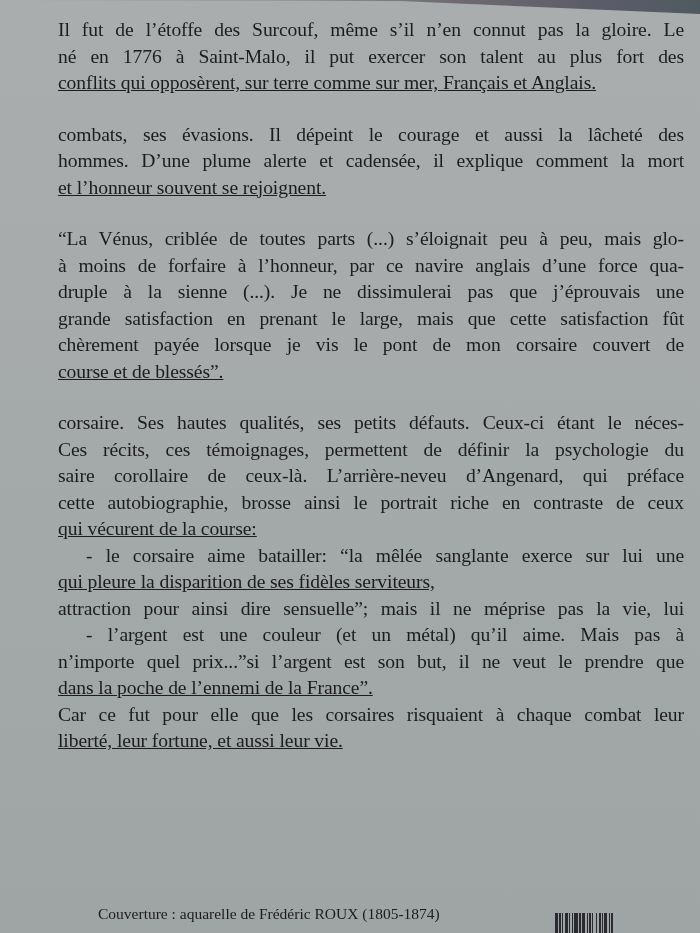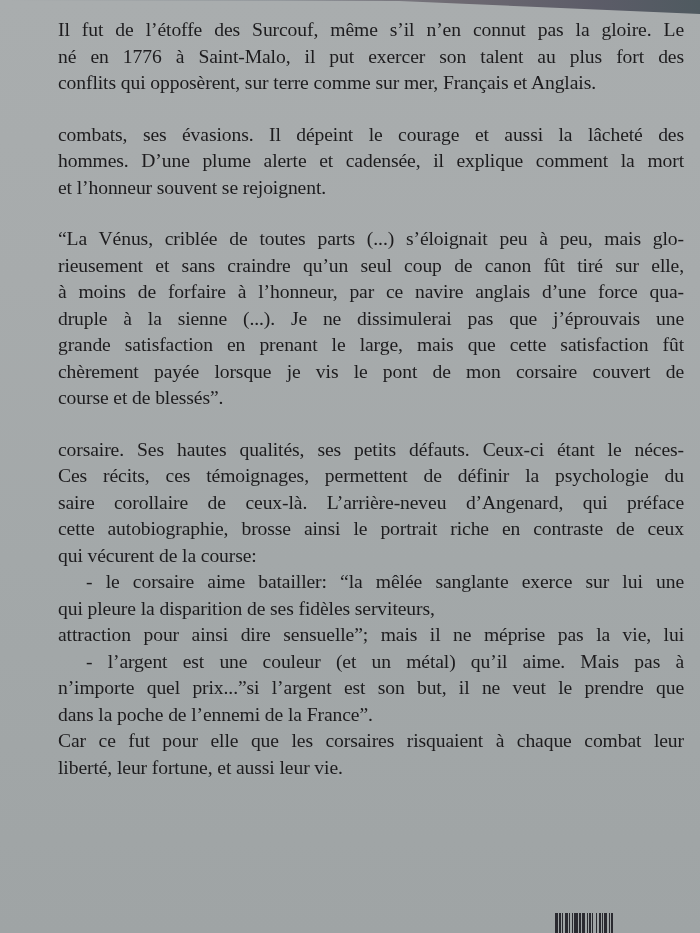--- a/index.html
+++ b/index.html
@@ -47,20 +47,21 @@
       margin-bottom: 0;
     }
     .line {
       display: block;
       text-align: justify;
       text-align-last: justify;
       white-space: nowrap;
     }
     .line.last {
       text-align-last: left;
+      text-decoration: underline;
     }
     .indent {
       padding-left: 28px;
     }
     .caption {
       position: absolute;
       left: 98px;
       top: 905px;
       font-size: 15.5px;
       color: #1d1c1e;
@@ -98,21 +99,20 @@
     </div>
 
     <div class="para">
       <span class="line">combats, ses évasions. Il dépeint le courage et aussi la lâcheté des</span>
       <span class="line">hommes. D’une plume alerte et cadensée, il explique comment la mort</span>
       <span class="line last">et l’honneur souvent se rejoignent.</span>
     </div>
 
     <div class="para">
       <span class="line">“La Vénus, criblée de toutes parts (...) s’éloignait peu à peu, mais glo-</span>
-      <span class="line">rieusement et sans craindre qu’un seul coup de canon fût tiré sur elle,</span>
       <span class="line">à moins de forfaire à l’honneur, par ce navire anglais d’une force qua-</span>
       <span class="line">druple à la sienne (...). Je ne dissimulerai pas que j’éprouvais une</span>
       <span class="line">grande satisfaction en prenant le large, mais que cette satisfaction fût</span>
       <span class="line">chèrement payée lorsque je vis le pont de mon corsaire couvert de</span>
       <span class="line last">course et de blessés”.</span>
     </div>
 
     <div class="para tight">
       <span class="line">corsaire. Ses hautes qualités, ses petits défauts. Ceux-ci étant le néces-</span>
       <span class="line">Ces récits, ces témoignages, permettent de définir la psychologie du</span>
@@ -131,20 +131,21 @@
         <span class="line">n’importe quel prix...”si l’argent est son but, il ne veut le prendre que</span>
         <span class="line last">dans la poche de l’ennemi de la France”.</span>
       </div>
 
       <span class="line">Car ce fut pour elle que les corsaires risquaient à chaque combat leur</span>
       <span class="line last">liberté, leur fortune, et aussi leur vie.</span>
     </div>
 
   </div>
 
+  <div class="caption">Couverture : aquarelle de Frédéric ROUX (1805-1874)</div>
 
   <div class="barcode" id="barcode">
       <span style="width: 3px; background: rgb(42, 42, 48);"></span>
       <span style="width: 1px; background: transparent;"></span>
       <span style="width: 2px; background: rgb(42, 42, 48);"></span>
       <span style="width: 1px; background: transparent;"></span>
       <span style="width: 1px; background: rgb(42, 42, 48);"></span>
       <span style="width: 2px; background: transparent;"></span>
       <span style="width: 3px; background: rgb(42, 42, 48);"></span>
       <span style="width: 1px; background: transparent;"></span>

